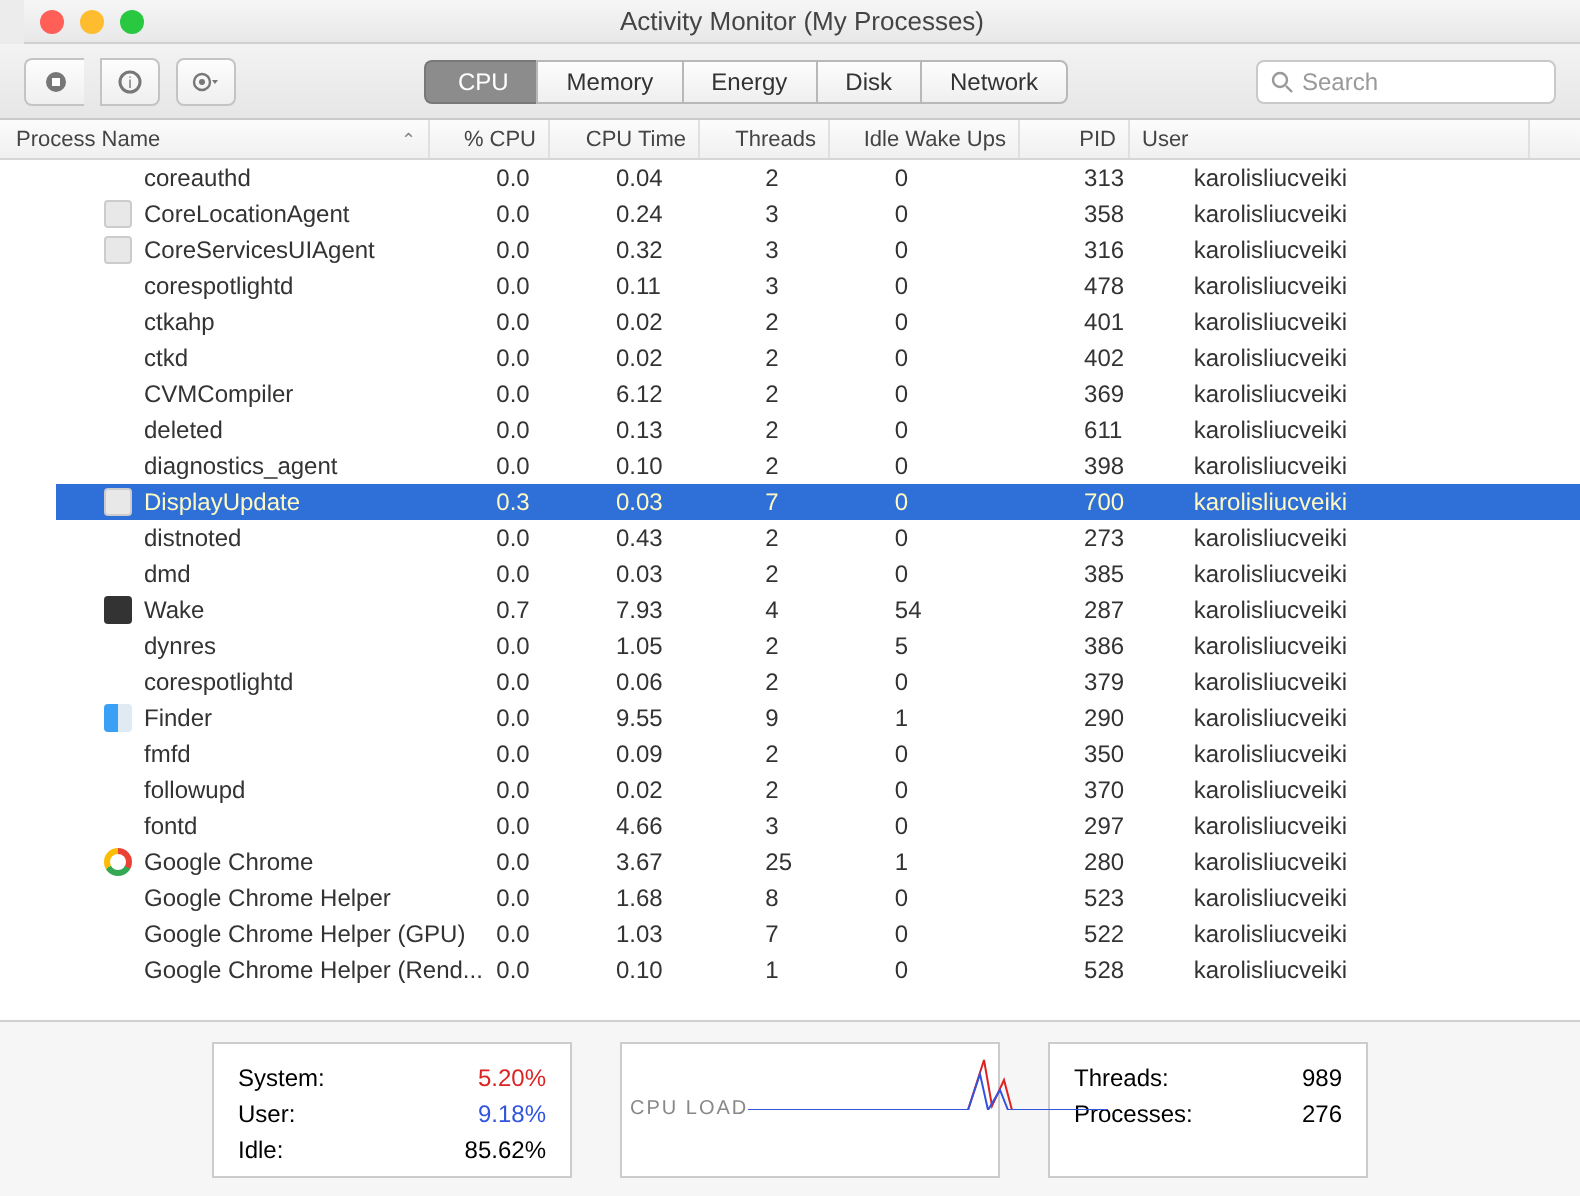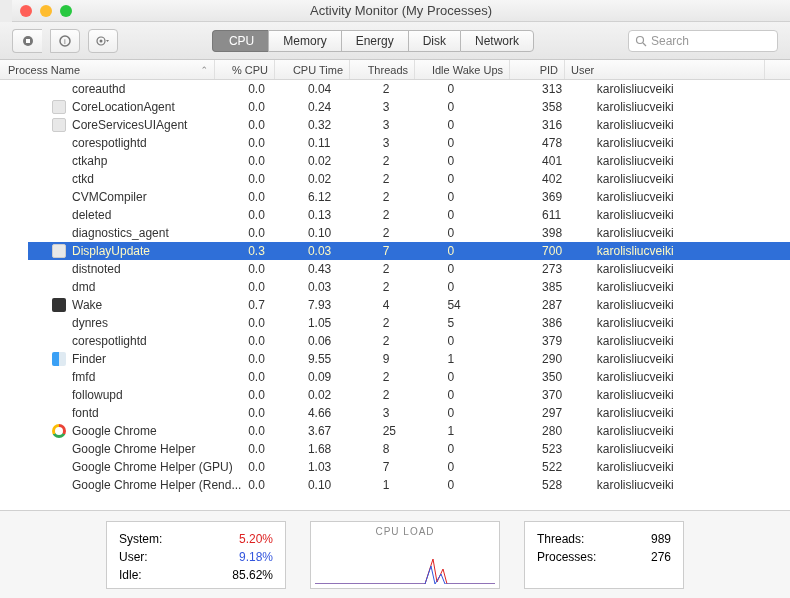--- a/index.html
+++ b/index.html
@@ -42,21 +42,21 @@
 .icon { width: 14px; height: 14px; display: inline-block; margin-right: 6px; border-radius: 2px; flex-shrink: 0; }
 .icon-blank { visibility: hidden; }
 .icon-app { background: #e8e8e8; border: 1px solid #ccc; }
 .icon-dock { background: #333; }
 .icon-finder { background: linear-gradient(90deg,#3aa0f5 50%,#dfeaf2 50%); }
 .icon-chrome { background: conic-gradient(#ea4335 0 120deg,#34a853 120deg 240deg,#fbbc05 240deg 360deg); border-radius: 50%; position: relative; }
 .icon-chrome::after { content: ""; position: absolute; inset: 3px; background: #fff; border-radius: 50%; }
 .footer { height: 88px; background: #f6f6f6; border-top: 1px solid #d0d0d0; display: flex; align-items: center; justify-content: center; gap: 24px; padding: 10px; }
 .panel { background: #fff; border: 1px solid #ccc; height: 68px; font-size: 12px; }
 .panel.p1 { width: 180px; padding: 8px 12px; }
-.panel.p2 { width: 190px; display: flex; flex-direction: column; align-items: center; padding: 4px; }
+.panel.p2 { width: 190px; display: flex; flex-direction: row; align-items: center; padding: 4px; }
 .panel.p3 { width: 160px; padding: 8px 12px; }
 .prow { display: flex; justify-content: space-between; line-height: 18px; }
 .red { color: #d22; }
 .blue { color: #3355dd; }
 .cpu-load-label { font-size: 10px; color: #888; letter-spacing: 1px; }
 .graph { flex: 1; width: 100%; position: relative; }
 .graph svg { position: absolute; bottom: 0; left: 0; }
 </style>
 </head>
 <body>

